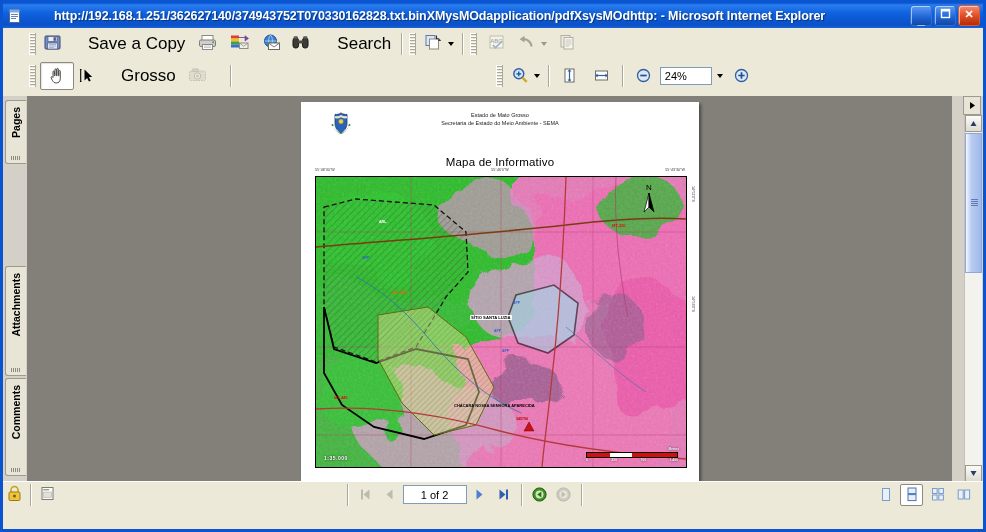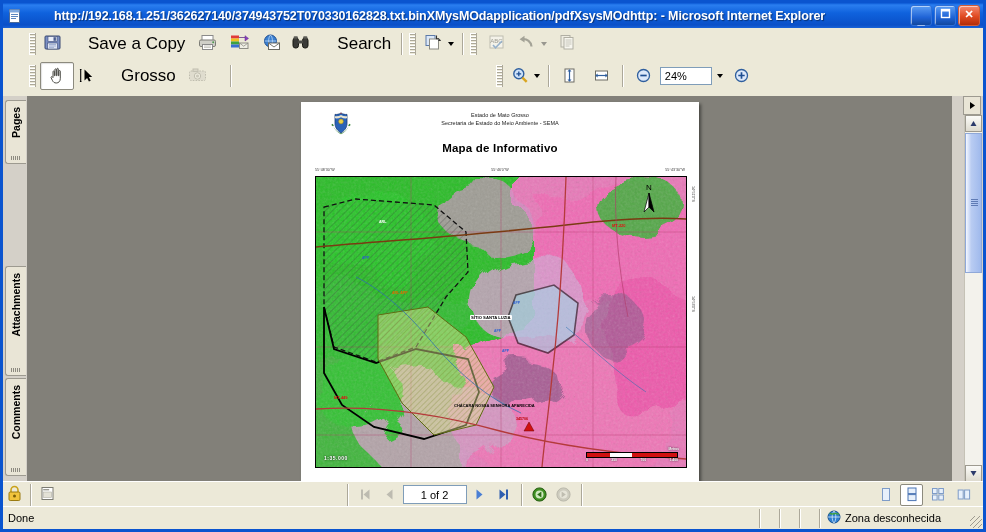--- a/index.html
+++ b/index.html
@@ -62,21 +62,21 @@
   .vtab .vt{writing-mode:vertical-rl;transform:rotate(180deg);font-size:10.5px;color:#000;
             white-space:nowrap;display:block;margin:6px auto;font-weight:bold;}
   .vtab .dots{position:absolute;left:5px;bottom:3px;width:10px;height:4px;
      background:repeating-linear-gradient(to right,#8d8a80 0 1px,transparent 1px 2px);}
 
   
   .docarea{position:absolute;left:24px;top:93px;right:31px;bottom:47px;background:#828079;overflow:hidden;}
   .page{position:absolute;left:274px;top:6px;width:398px;height:380px;background:#fff;
         box-shadow:2px 2px 3px rgba(0,0,0,.45);overflow:hidden;}
   .doc-h1{text-align:center;font-size:5.5px;color:#222;line-height:1.45;margin-top:10px;}
-  .doc-title{text-align:center;font-size:11.5px;font-weight:bold;color:#000;margin-top:14px;letter-spacing:.2px;}
+  .doc-title{text-align:center;font-size:11.5px;font-weight:normal;color:#000;margin-top:28px;letter-spacing:.2px;}
   .crest{position:absolute;left:28px;top:10px;width:24px;height:26px;}
   .coordrow{position:absolute;left:14px;right:14px;display:flex;justify-content:space-between;
             font-size:3.6px;color:#333;letter-spacing:.1px;}
   .maprect{position:absolute;left:14px;top:74px;width:370px;height:290px;border:1px solid #000;overflow:hidden;}
   .mapimg{position:absolute;left:0;top:0;right:0;bottom:0;}
   .vcoord{position:absolute;font-size:3.6px;color:#333;writing-mode:vertical-rl;}
 
   
   .rightpane{position:absolute;right:0;top:93px;width:31px;bottom:47px;background:#d4d0c8;}
   .exp-btn{position:absolute;right:2px;top:0;width:16px;height:17px;border:1px solid #9d9a90;
@@ -618,31 +618,14 @@
       </span>
       <span class="viewbtn">
         <svg width="14" height="15" viewBox="0 0 14 15">
           <rect x="1.2" y="3" width="5" height="9" fill="#e7f0fb" stroke="#7e9cc8"></rect>
           <rect x="7.6" y="3" width="5" height="9" fill="#e7f0fb" stroke="#7e9cc8"></rect>
         </svg>
       </span>
     </span>
   </div>
 
-  <div class="statusbar">
-    <span class="st-left">Done</span>
-    <span class="st-cell"></span>
-    <span class="st-cell"></span>
-    <span class="st-cell"></span>
-    <span class="st-zone">
-      <span>
-        <svg width="14" height="14" viewBox="0 0 14 14">
-          <circle cx="7" cy="7" r="6" fill="#2f7fd0" stroke="#17508f"></circle>
-          <path d="M1 7h12M7 1c2.4 2.6 2.4 9.4 0 12M7 1C4.6 3.6 4.6 10.4 7 13" fill="none" stroke="#d5e8fa" stroke-width=".8"></path>
-          <path d="M2.6 3.4c2 .8 4 .6 6 0 1.2.6 2.4.8 3.4.6" fill="none" stroke="#3fa03f" stroke-width="1.5"></path>
-        </svg>
-      </span>
-      <span>Zona desconhecida</span>
-    </span>
-    <span class="grip-br"></span>
-  </div>
 
 </div>
 
 </body></html>

